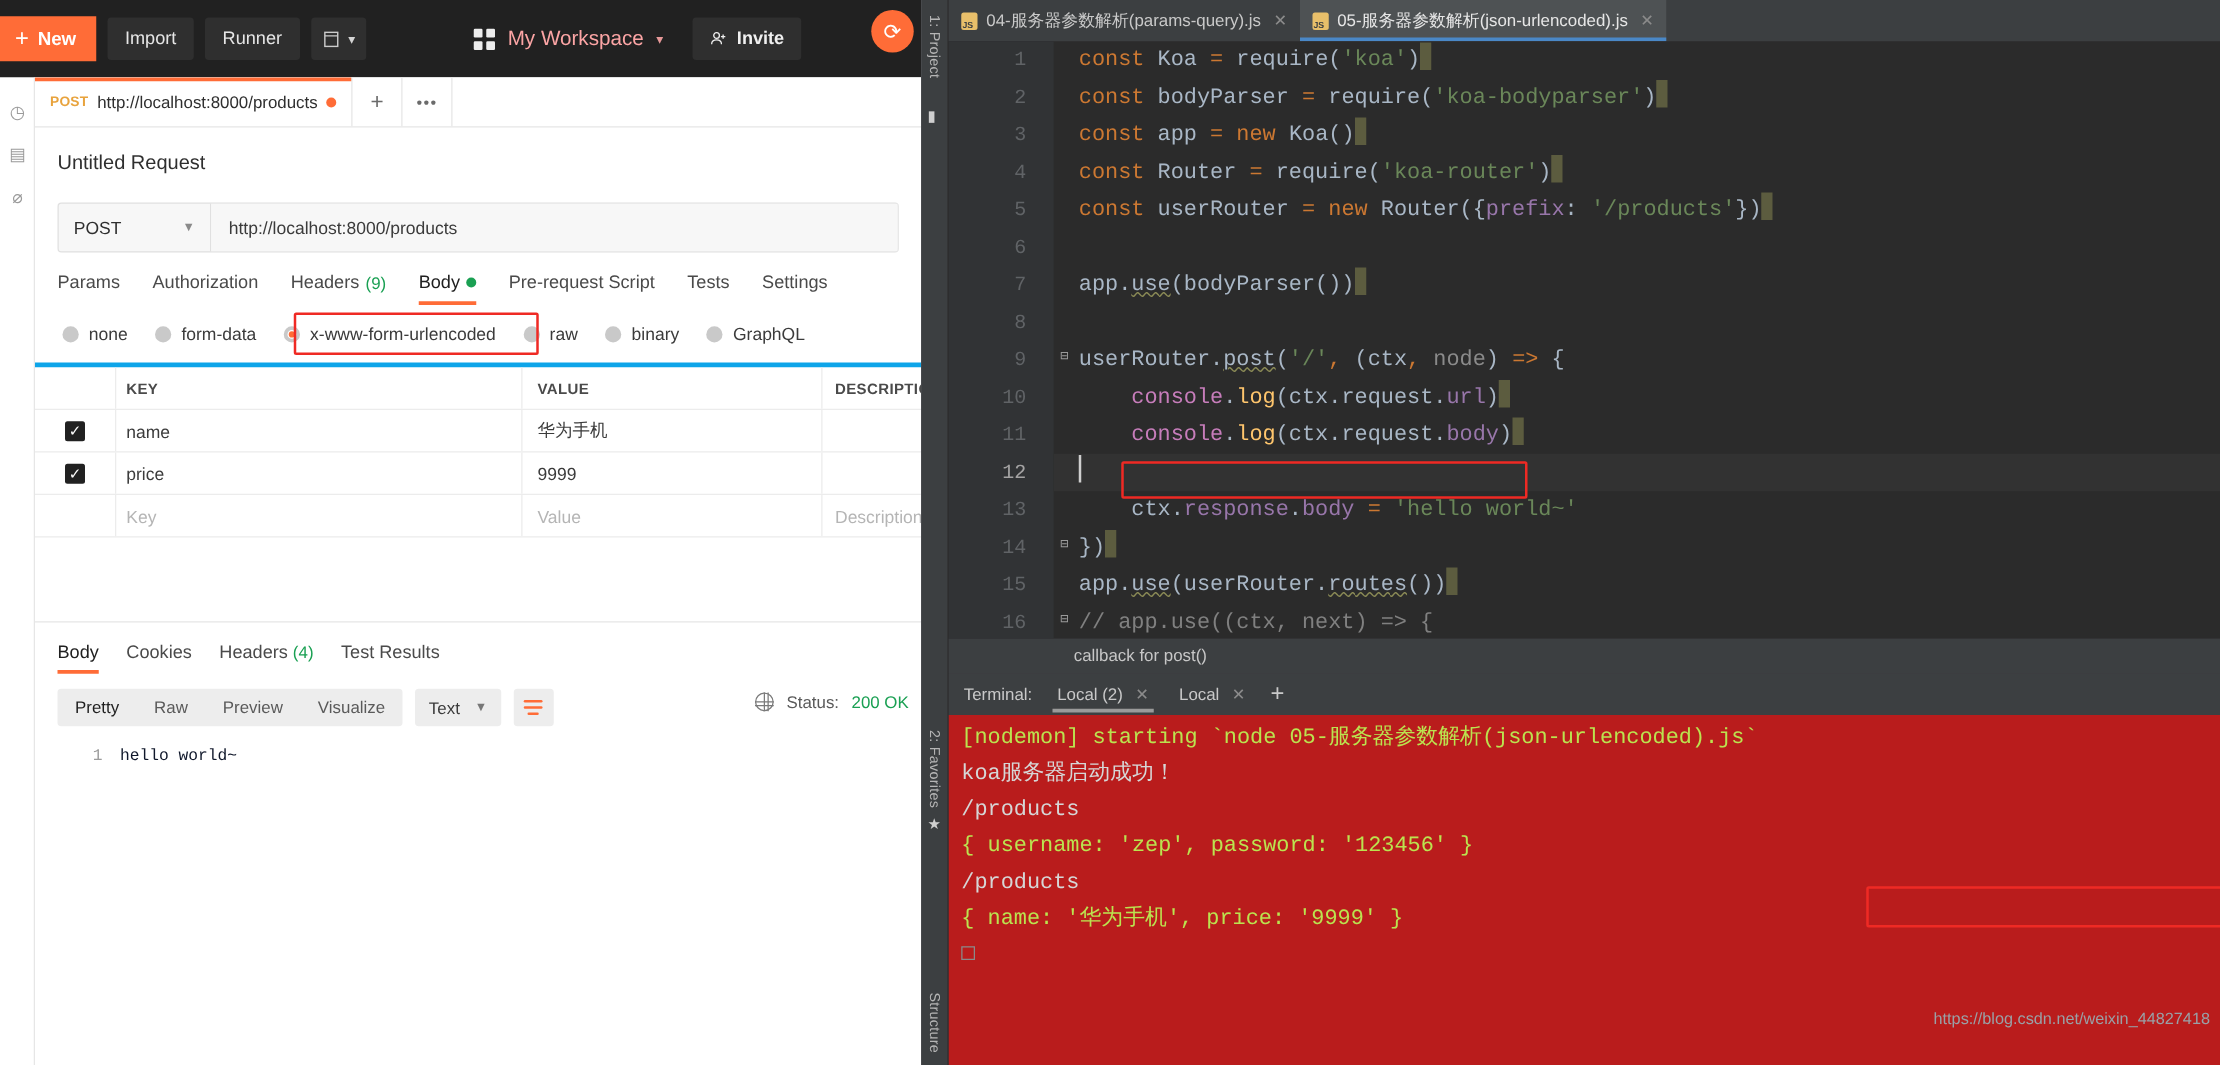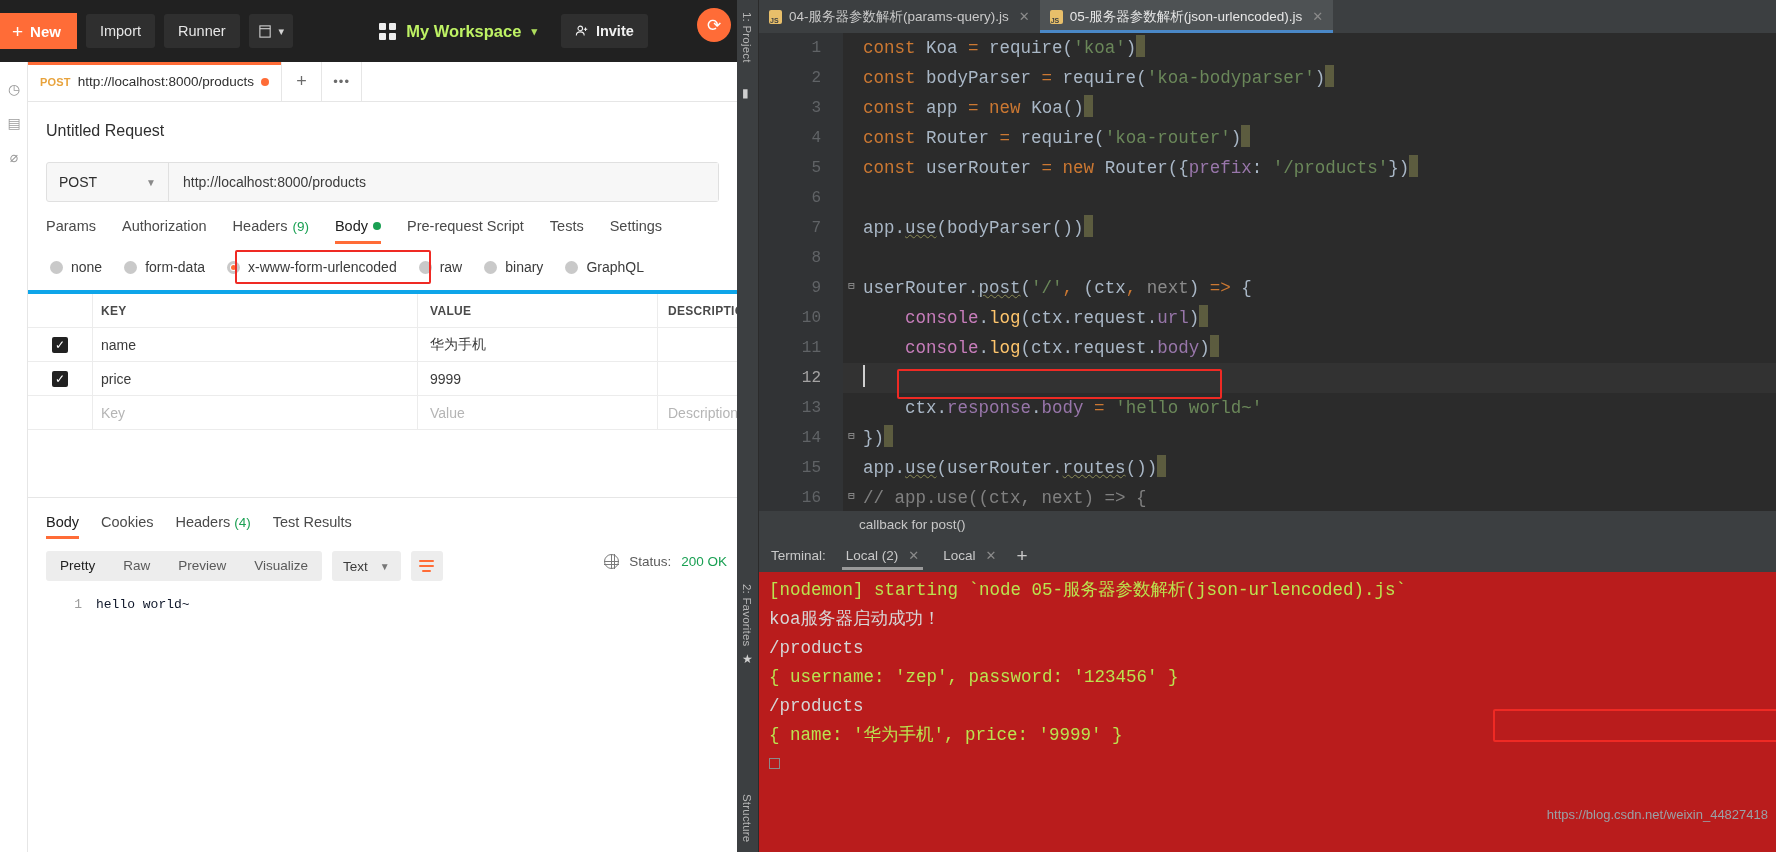--- a/index.html
+++ b/index.html
@@ -25,21 +25,21 @@
     display: flex; align-items: center; gap: 7px; border: none; cursor: pointer;
     border-radius: 0;
   }
   .btn-new .plus { font-size: 19px; font-weight: 400; line-height: 1; }
   .pm-topbtn {
     height: 34px; padding: 0 14px; background: #2f2f2f; color: #e6e6e6;
     font-size: 14.5px; border: none; margin-left: 9px; cursor: pointer; border-radius: 3px;
     display: flex; align-items: center;
   }
   .pm-topbtn.icononly { padding: 0 9px; gap: 6px; }
-  .ws-group { display: flex; align-items: center; gap: 10px; margin-left: 86px; color: #bef264; font-size: 16.5px; font-weight: 700; cursor: pointer;}
+  .ws-group { display: flex; align-items: center; gap: 10px; margin-left: 86px; color: #fca5a5; font-size: 16.5px; font-weight: 400; cursor: pointer;}
   .grid-icon { display: grid; grid-template-columns: 7px 7px; grid-template-rows: 7px 7px; gap: 3px; }
   .grid-icon i { background: #ededed; display: block; border-radius: 1px; }
   .caret { font-size: 11px; opacity: .9; }
   .invite-btn {
     margin-left: 24px; height: 34px; padding: 0 14px; background: #2f2f2f; color: #f0f0f0;
     font-size: 14.5px; font-weight: 600; border-radius: 3px; display: flex; align-items: center; gap: 7px; cursor: pointer;
   }
   .sync-orb {
     position: absolute; right: 6px; top: 8px; width: 34px; height: 34px;
     border-radius: 50%; background: #ff6c37; display: flex; align-items: center; justify-content: center;
@@ -404,21 +404,21 @@
       <div class="gutter"></div>
       <div class="code">
         <div class="cl"><span class="lnum" style="left:-84px">1</span><span class="kw">const</span> <span class="id">Koa</span> <span class="kw">=</span> <span class="id">require</span>(<span class="str">'koa'</span>)<span class="caretmark"></span></div>
         <div class="cl"><span class="lnum" style="left:-84px">2</span><span class="kw">const</span> <span class="id">bodyParser</span> <span class="kw">=</span> <span class="id">require</span>(<span class="str">'koa-bodyparser'</span>)<span class="caretmark"></span></div>
         <div class="cl"><span class="lnum" style="left:-84px">3</span><span class="kw">const</span> <span class="id">app</span> <span class="kw">=</span> <span class="kw">new</span> <span class="id">Koa</span>()<span class="caretmark"></span></div>
         <div class="cl"><span class="lnum" style="left:-84px">4</span><span class="kw">const</span> <span class="id">Router</span> <span class="kw">=</span> <span class="id">require</span>(<span class="str">'koa-router'</span>)<span class="caretmark"></span></div>
         <div class="cl"><span class="lnum" style="left:-84px">5</span><span class="kw">const</span> <span class="id">userRouter</span> <span class="kw">=</span> <span class="kw">new</span> <span class="id">Router</span>({<span class="fld">prefix</span>: <span class="str">'/products'</span>})<span class="caretmark"></span></div>
         <div class="cl"><span class="lnum" style="left:-84px">6</span></div>
         <div class="cl"><span class="lnum" style="left:-84px">7</span><span class="id">app</span>.<span class="id wavy">use</span>(<span class="id">bodyParser</span>())<span class="caretmark"></span></div>
         <div class="cl"><span class="lnum" style="left:-84px">8</span></div>
-        <div class="cl"><span class="lnum" style="left:-84px">9</span><span class="fold">⊟</span><span class="id">userRouter</span>.<span class="id wavy">post</span>(<span class="str">'/'</span><span class="kw">,</span> (<span class="id">ctx</span><span class="kw">,</span> <span class="par" style="color:#8a8a8a">next</span>) <span class="kw">=&gt;</span> {</div>
+        <div class="cl"><span class="lnum" style="left:-84px">9</span><span class="fold">⊟</span><span class="id">userRouter</span>.<span class="id wavy">post</span>(<span class="str">'/'</span><span class="kw">,</span> (<span class="id">ctx</span><span class="kw">,</span> <span class="par" style="color:#8a8a8a">node</span>) <span class="kw">=&gt;</span> {</div>
         <div class="cl"><span class="lnum" style="left:-84px">10</span>    <span class="cls italic">console</span>.<span class="fn">log</span>(<span class="id">ctx</span>.<span class="id">request</span>.<span class="fld">url</span>)<span class="caretmark"></span></div>
         <div class="cl"><span class="lnum" style="left:-84px">11</span>    <span class="cls italic">console</span>.<span class="fn">log</span>(<span class="id">ctx</span>.<span class="id">request</span>.<span class="fld">body</span>)<span class="caretmark"></span></div>
         <div class="cl current"><span class="lnum" style="left:-84px;color:#a4a3a3">12</span><span class="cursor-bar"></span></div>
         <div class="cl"><span class="lnum" style="left:-84px">13</span>    <span class="id">ctx</span>.<span class="fld">response</span>.<span class="fld">body</span> <span class="kw">=</span> <span class="str">'hello world~'</span></div>
         <div class="cl"><span class="lnum" style="left:-84px">14</span><span class="fold">⊟</span>})<span class="caretmark"></span></div>
         <div class="cl"><span class="lnum" style="left:-84px">15</span><span class="id">app</span>.<span class="id wavy">use</span>(<span class="id">userRouter</span>.<span class="id wavy">routes</span>())<span class="caretmark"></span></div>
         <div class="cl"><span class="lnum" style="left:-84px">16</span><span class="fold">⊟</span><span class="com">// app.use((ctx, next) =&gt; {</span></div>
       </div>
       <div class="hl-box" id="hl-code"></div>
     </div>

